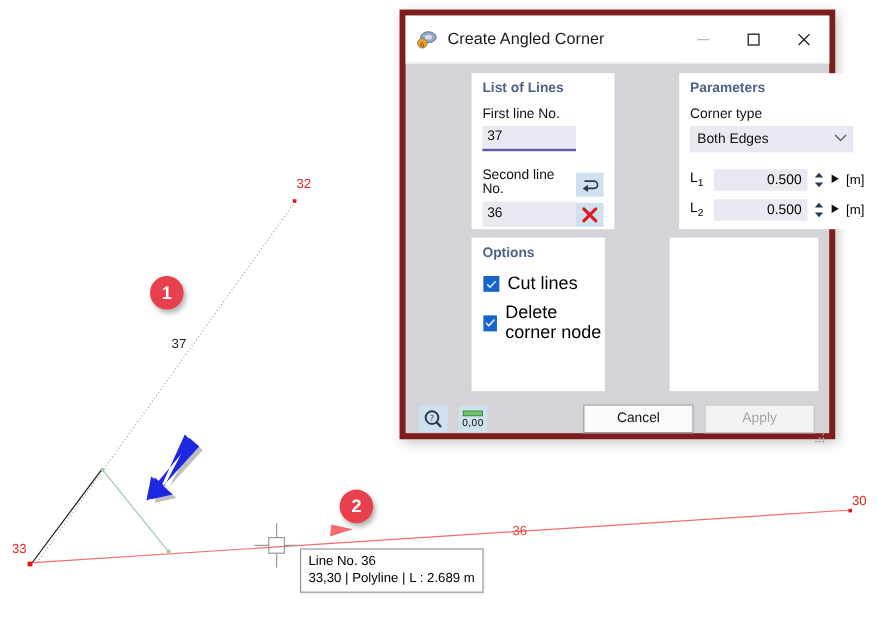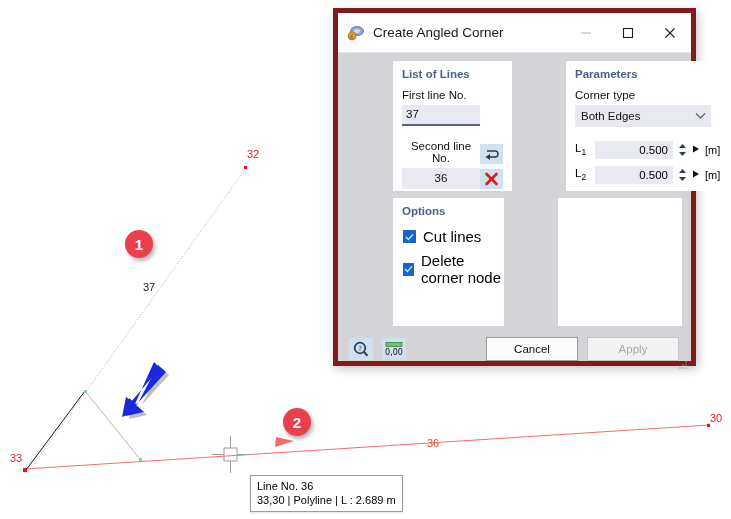--- a/index.html
+++ b/index.html
@@ -61,21 +61,21 @@
   }
   #lbl-n32 { left: 247px; top: 148px; }
   #lbl-n30 { left: 710px; top: 412px; }
   #lbl-n33 { left: 10px;  top: 452px; }
   #lbl-l37 { left: 143px; top: 281px; color: #222222; }
   #lbl-l36 { left: 427px; top: 437px; color: #ee4444; }
 
   
   #tooltip {
     position: absolute;
-    left: 250px; top: 475px;
+    left: 250px; top: 457px;
     background: #ffffff;
     border: 1px solid #9a9a9a;
     padding: 3px 6px 4px 6px;
     font-family: "Liberation Sans", sans-serif;
     font-size: 11px;
     color: #000;
     line-height: 1.28;
     z-index: 6;
     box-shadow: 0 1px 2px rgba(0,0,0,0.12);
   }
@@ -354,21 +354,21 @@
   <div class="dlg-body">
 
     <div class="row2">
 
       <div class="group" id="grp-lines">
         <div class="group-title">List of Lines</div>
 
         <div class="fld-label" style="margin-top:9px;">First line No.</div>
         <div class="textbox" style="margin:4px 0 0 9px; width:70px;">37</div>
 
-        <div style="display:flex; align-items:flex-end; margin-top:14px;text-align:center;">
+        <div style="display:flex; align-items:flex-end; margin-top:14px;">
           <div style="flex:1 1 auto;">
             <div class="fld-label">Second line No.</div>
             <div class="textbox plain" style="margin:4px 0 0 9px; width:70px;">36</div>
           </div>
           <div style="display:flex; flex-direction:column; gap:5px; margin-right:9px;">
             <span class="icon-btn">
               <svg width="15" height="13" viewBox="0 0 15 13">
                   <path d="M3,3 L11,3 A3,3 0 0 1 11,9 L4,9" fill="none" stroke="#2b3b52" stroke-width="1.4"></path>
                   <polygon points="6,6 6,12 1.5,9" fill="#2b3b52"></polygon>
                 </svg>

